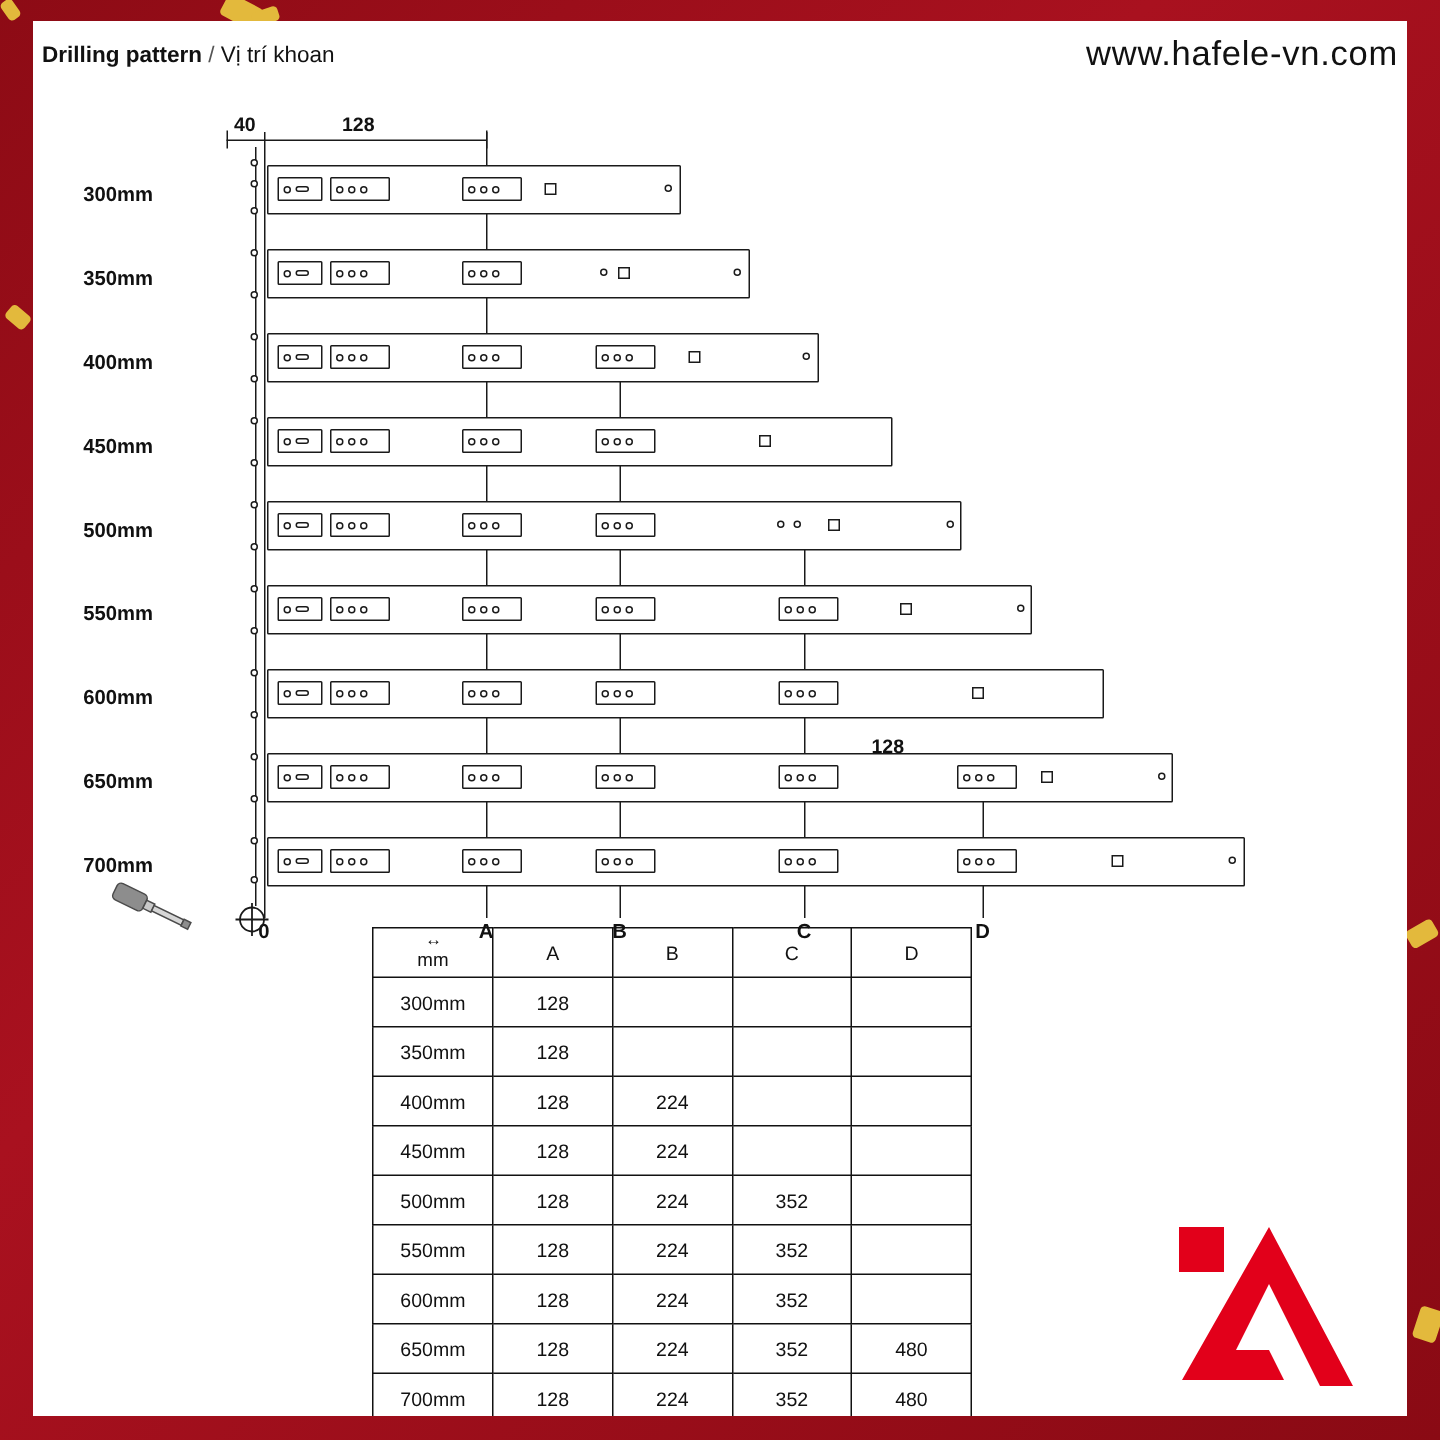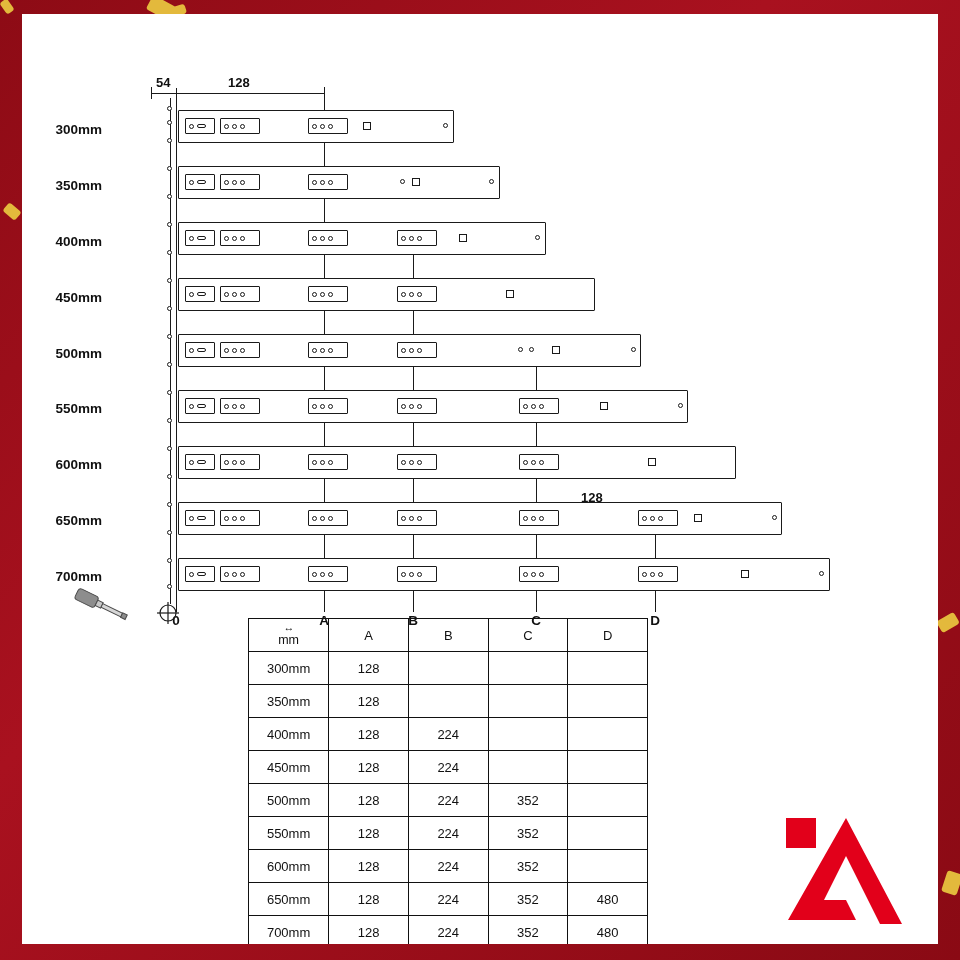--- a/index.html
+++ b/index.html
@@ -229,26 +229,34 @@
 
   <div class="gold" style="left:148px; top:0px; width:26px; height:16px; transform:rotate(28deg); border-radius:3px;"></div>
   <div class="gold" style="left:168px; top:6px; width:18px; height:10px; transform:rotate(-18deg); border-radius:3px;"></div>
   <div class="gold" style="left:4px; top:206px; width:16px; height:11px; transform:rotate(40deg); border-radius:3px;"></div>
   <div class="gold" style="left:944px; top:872px; width:16px; height:22px; transform:rotate(18deg); border-radius:3px;"></div>
   <div class="gold" style="left:938px; top:616px; width:20px; height:13px; transform:rotate(-30deg); border-radius:3px;"></div>
   <div class="gold" style="left:0px; top:2px; width:14px; height:9px; transform:rotate(55deg); border-radius:3px;"></div>
 
   <div id="sheet">
 
+    <div id="header">
+      <div id="title-wrap">
+        <span id="title-main">Drilling pattern</span>
+        <span id="title-sep">/</span>
+        <span id="title-vn">Vị trí khoan</span>
+      </div>
+      <div id="site">www.hafele-vn.com</div>
+    </div>
 
     <div id="drawing">
 
       <div class="hdim" style="left:129px; top:33px; width:25px;"></div>
       <div class="tick" style="left:129px; top:27px; height:12px;"></div>
-      <div class="dim-text" style="left:134px; top:15px;">54</div>
+      <div class="dim-text" style="left:134px; top:15px;">40</div>
 
       <div class="hdim" style="left:154px; top:33px; width:148px;"></div>
       <div class="tick" style="left:302px; top:27px; height:12px;"></div>
       <div class="dim-text" style="left:206px; top:15px;">128</div>
 
       <div class="vline" style="left:154px; top:28px; height:524px;"></div>
       <div class="vline" style="left:302px; top:28px; height:524px;"></div>
       <div class="vline" style="left:391px; top:178px; height:374px;"></div>
       <div class="vline" style="left:514px; top:290px; height:262px;"></div>
       <div class="vline" style="left:633px; top:448px; height:104px;"></div>

